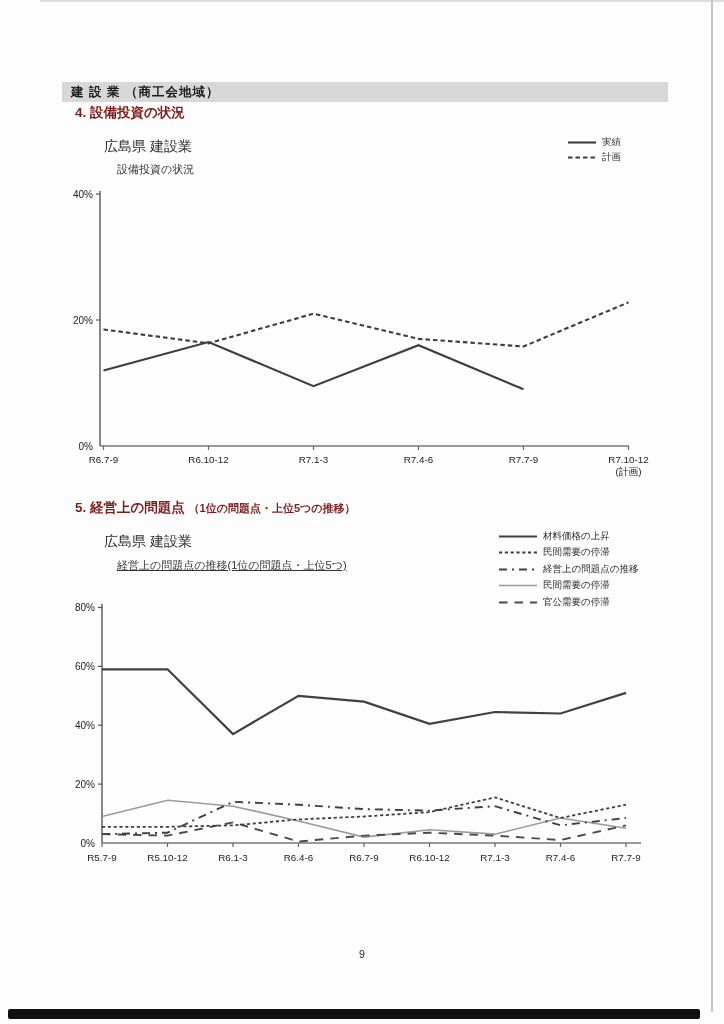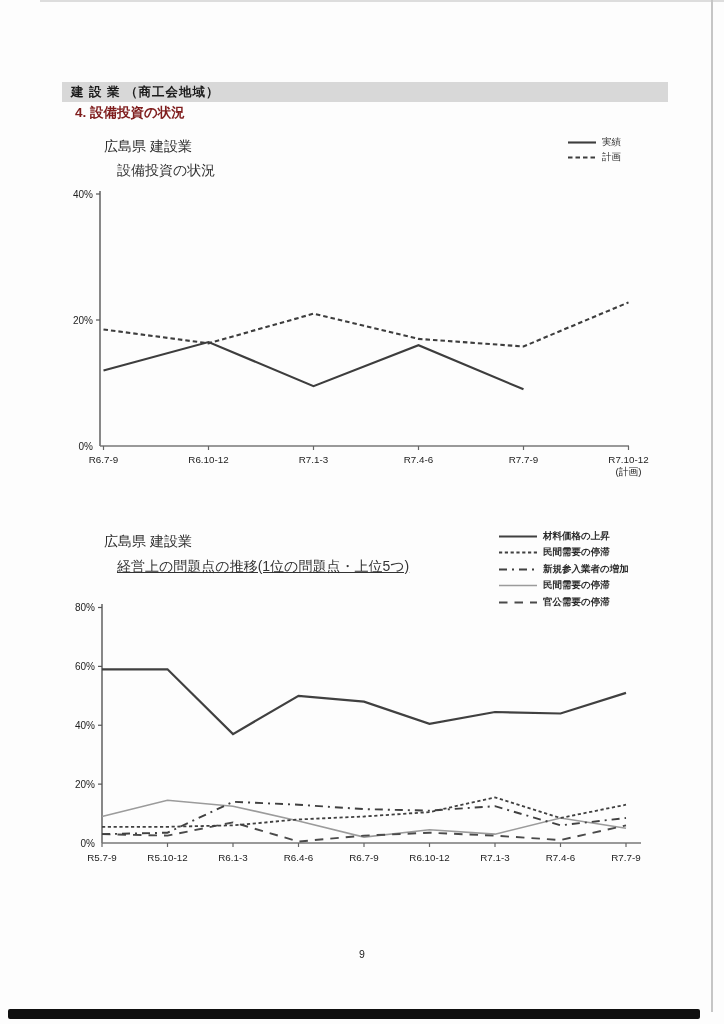--- a/index.html
+++ b/index.html
@@ -7,26 +7,26 @@
         font-family:"Liberation Sans","DejaVu Sans",sans-serif;color:#222;}
   .abs{position:absolute;}
   .header-bar{left:62px;top:82px;width:606px;height:20px;background:#d8d8d8;
               display:flex;align-items:center;padding-left:9px;box-sizing:border-box;}
   .header-bar span{font-size:12.5px;font-weight:bold;letter-spacing:1px;color:#1b1b1b;}
   .sec-title{font-weight:bold;color:#7f1d1d;}
   .sec4{left:75px;top:104px;font-size:13.5px;}
   .sec5{left:75px;top:499px;font-size:13.5px;}
   .sec5 .paren{font-size:11px;}
   .c-title{font-size:14px;color:#2a2a2a;}
-  .c-sub{font-size:14px;color:#333;}
+  .c-sub{font-size:11px;color:#333;}
   .ct1{left:104px;top:138px;} .cs1{left:117px;top:162px;}
   .ct2{left:104px;top:533px;} .cs2{left:117px;top:558px;text-decoration:underline;}
   .legend{display:flex;flex-direction:column;}
   .legend1{left:568px;top:137px;gap:5px;}
-  .legend2{left:499px;top:531px;gap:6.5px;font-weight:bold;}
+  .legend2{left:499px;top:531px;gap:6.5px;}
   .lg-row{display:flex;align-items:center;gap:4px;height:10px;}
   .lg-row span{font-size:9.5px;color:#2a2a2a;white-space:nowrap;}
   #chart-layer{left:0;top:0;pointer-events:none;}
   .page-num{left:0;top:948px;width:724px;text-align:center;font-size:10.5px;color:#222;}
   .scan-bottom{left:8px;top:1009px;width:692px;height:10px;background:#101010;border-radius:2px;}
   .scan-right{left:711px;top:0;width:2px;height:1012px;background:#c6c6c6;}
   .scan-top{left:40px;top:0;width:684px;height:2px;background:#dddddd;}
 </style>
 </head>
 <body>
@@ -50,20 +50,24 @@
       <span>実績</span>
     </div>
     <div class="lg-row">
       <svg class="lg-sample" width="30" height="9">
           <line x1="0" y1="4.5" x2="28" y2="4.5" stroke="#3d3d3d" stroke-width="2.1" stroke-dasharray="4.5,3"></line>
         </svg>
       <span>計画</span>
     </div>
   </div>
 
+  <div class="abs sec-title sec5">
+    <span>5. 経営上の問題点</span>
+    <span class="paren">（1位の問題点・上位5つの推移）</span>
+  </div>
 
   <div class="abs c-title ct2">広島県 建設業</div>
   <div class="abs c-sub cs2">経営上の問題点の推移(1位の問題点・上位5つ)</div>
 
   <div class="abs legend legend2">
     <div class="lg-row">
       <svg class="lg-sample" width="40" height="9">
           <line x1="0" y1="4.5" x2="38" y2="4.5" stroke="#404040" stroke-width="2.2"></line>
         </svg>
       <span>材料価格の上昇</span>
@@ -71,21 +75,21 @@
     <div class="lg-row">
       <svg class="lg-sample" width="40" height="9">
           <line x1="0" y1="4.5" x2="38" y2="4.5" stroke="#404040" stroke-width="1.8" stroke-dasharray="3.2,2.6"></line>
         </svg>
       <span>民間需要の停滞</span>
     </div>
     <div class="lg-row">
       <svg class="lg-sample" width="40" height="9">
           <line x1="0" y1="4.5" x2="38" y2="4.5" stroke="#404040" stroke-width="1.9" stroke-dasharray="8,5,2,5"></line>
         </svg>
-      <span>新規参入業者の増加</span>
+      <span>経営上の問題点の推移</span>
     </div>
     <div class="lg-row">
       <svg class="lg-sample" width="40" height="9">
           <line x1="0" y1="4.5" x2="38" y2="4.5" stroke="#9b9b9b" stroke-width="1.6"></line>
         </svg>
       <span>民間需要の停滞</span>
     </div>
     <div class="lg-row">
       <svg class="lg-sample" width="40" height="9">
           <line x1="0" y1="4.5" x2="38" y2="4.5" stroke="#4a4a4a" stroke-width="1.9" stroke-dasharray="8.5,7"></line>

